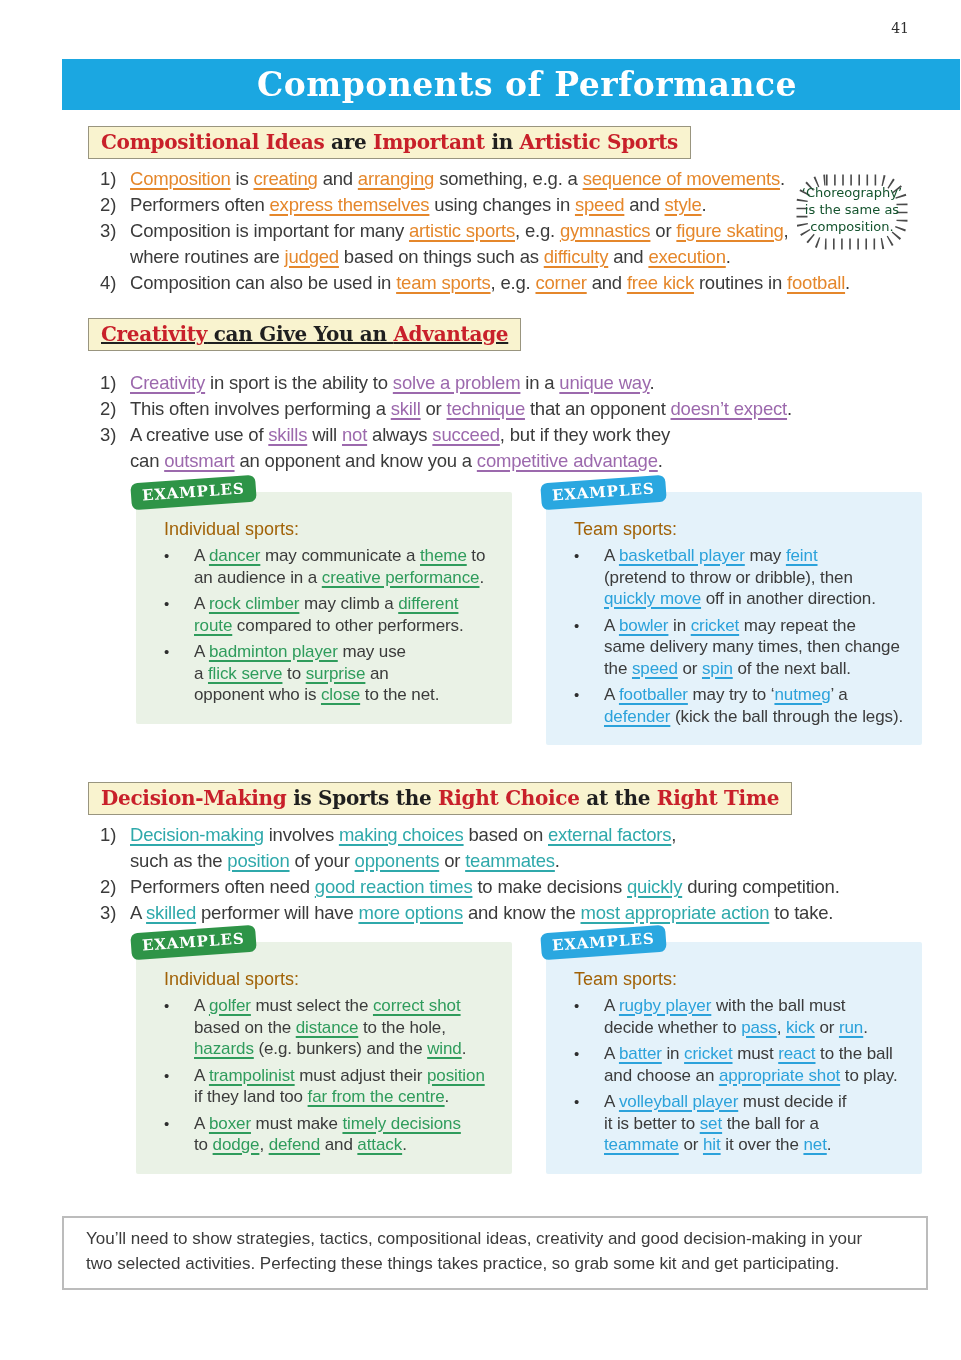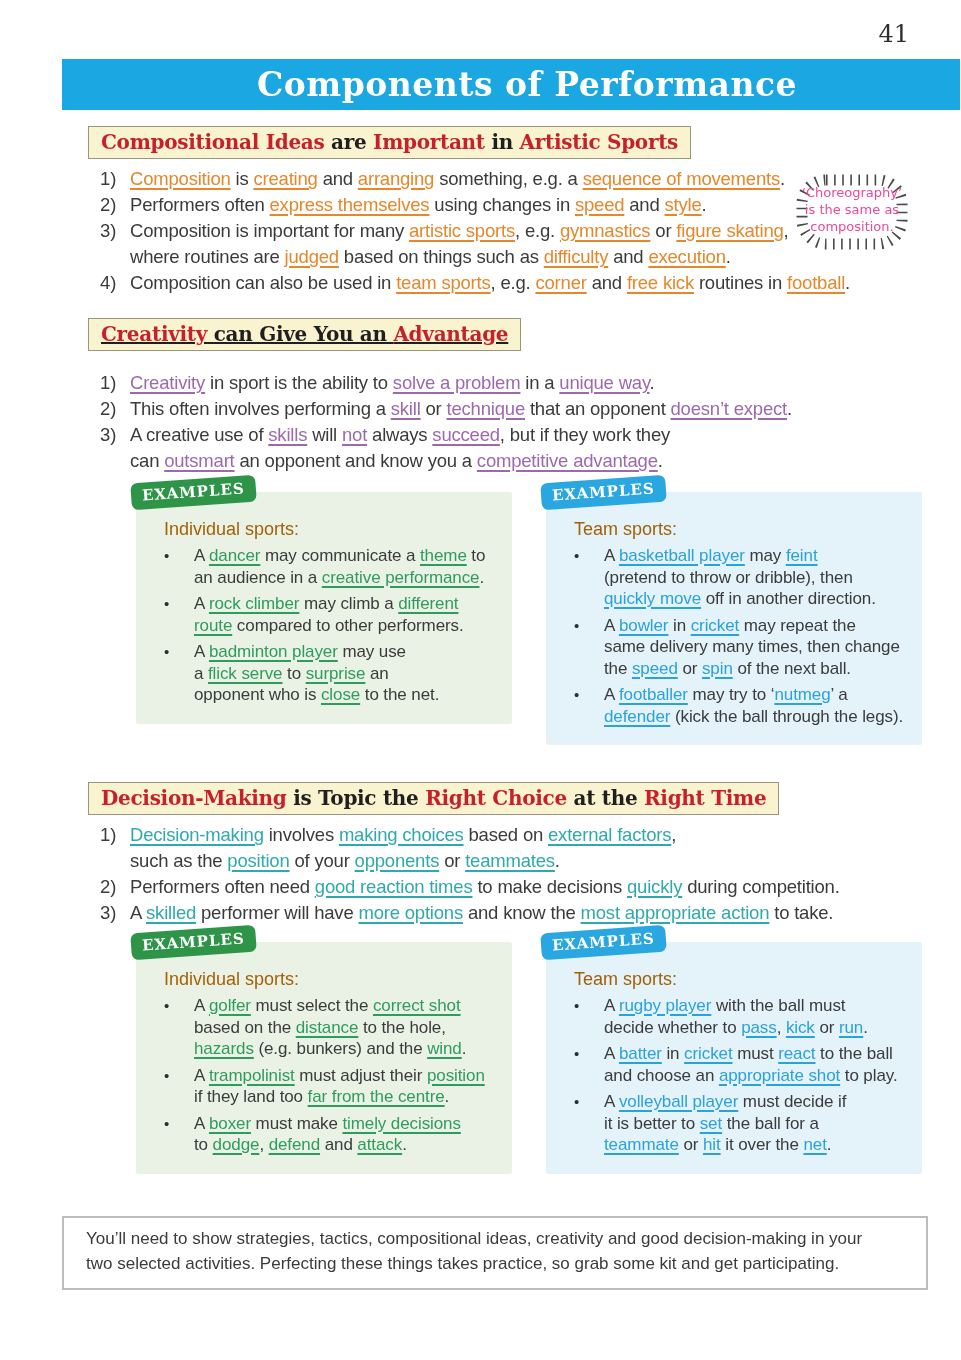--- a/index.html
+++ b/index.html
@@ -1,20 +1,20 @@
 <!DOCTYPE html>
 <html style="--banner_blue: #1BA7E1; --heading_red: #C8202A; --title_box_bg: #F9F3CF; --title_box_border: #99957F; --green_box_bg: #EAF2E6; --blue_box_bg: #E4F2FA; --green_tag: #2E9447; --blue_tag: #2AA7E0; --link_orange: #E5872B; --link_purple: #9C69AD; --link_teal: #2FA9AB; --link_green: #2F9C5C; --link_blue: #2BA2DB; --box_border_gray: #BCBCBC;"><head>
 <meta charset="utf-8">
 <style>
   html,body{margin:0;padding:0;background:#fff;}
   #page{position:relative;width:961px;height:1360px;background:#ffffff;overflow:hidden;
         font-family:"Liberation Sans",sans-serif;color:#3b3b3b;}
 
   .pagenum{position:absolute;top:20px;right:52px;font-family:"DejaVu Serif",serif;
-           font-size:24px;color:#2e2e2e;}
+           font-size:14px;color:#2e2e2e;}
 
   .banner{position:absolute;left:62px;top:59px;width:866px;height:51px;
           background:var(--banner_blue);display:flex;align-items:center;justify-content:center;padding-left:32px;}
   .banner span{color:#fff;font-family:"DejaVu Serif",serif;font-weight:bold;font-size:33px;
                letter-spacing:.5px;}
 
   .titlebox{position:absolute;display:inline-block;background:var(--title_box_bg);
             border:1px solid var(--title_box_border);padding:3px 12px 4px 12px;white-space:nowrap;
             font-family:"DejaVu Serif",serif;font-weight:bold;font-size:20px;letter-spacing:-0.3px;
             color:#1f1f1f;}
@@ -28,21 +28,21 @@
   .u{text-decoration:underline;text-decoration-thickness:1.5px;text-underline-offset:3px;}
   .c-orange .u{color:var(--link_orange);}
   .c-purple .u{color:var(--link_purple);}
   .c-teal   .u{color:var(--link_teal);}
   .c-green  .u{color:var(--link_green);}
   .c-blue   .u{color:var(--link_blue);}
 
   .note{position:absolute;left:786px;top:166px;width:132px;height:94px;}
   .note svg{position:absolute;left:0;top:0;}
   .note .note-text{position:absolute;left:10px;top:18px;width:112px;text-align:center;
-        font-size:13px;line-height:17px;color:#ec4899;font-family:"DejaVu Sans",sans-serif;}
+        font-size:13px;line-height:17px;color:#14532d;font-family:"DejaVu Sans",sans-serif;}
 
   .exbox{position:absolute;width:376px;box-sizing:border-box;border-radius:2px;
          padding:26px 14px 18px 28px;}
   .exbox.green{background:var(--green_box_bg);}
   .exbox.blue{background:var(--blue_box_bg);}
   .tag{position:absolute;top:-13px;left:-5px;transform:rotate(-4deg);color:#fff;
        font-family:"DejaVu Serif",serif;font-weight:bold;font-size:15px;letter-spacing:1px;
        padding:4px 11px 5px 11px;border-radius:7px;}
   .green .tag{background:var(--green_tag);}
   .blue .tag{background:var(--blue_tag);}
@@ -184,21 +184,21 @@
     </div>
     <div class="bullet">
       <span class="b">•</span>
       <div class="btxt">
           <div class="line"><span>A </span><span class="u">footballer</span><span> may try to ‘</span><span class="u">nutmeg</span><span>’ a</span></div>
           <div class="line"><span class="u">defender</span><span> (kick the ball through the legs).</span></div>
         </div>
     </div>
   </div>
 
-  <div class="titlebox" style="left:88px;top:782px;"><span class="r">Decision-Making</span><span> is Topic the </span><span class="r">Right Choice</span><span> at the </span><span class="r">Right Time</span></div>
+  <div class="titlebox" style="left:88px;top:782px;"><span class="r">Decision-Making</span><span> is Sports the </span><span class="r">Right Choice</span><span> at the </span><span class="r">Right Time</span></div>
 
   <div class="list c-teal" style="top:822px;">
     <div class="li">
       <span class="num">1)</span>
       <div class="txt">
           <div class="line"><span class="u">Decision-making</span><span> involves </span><span class="u">making choices</span><span> based on </span><span class="u">external factors</span><span>,</span></div>
           <div class="line"><span>such as the </span><span class="u">position</span><span> of your </span><span class="u">opponents</span><span> or </span><span class="u">teammates</span><span>.</span></div>
         </div>
     </div>
     <div class="li">

